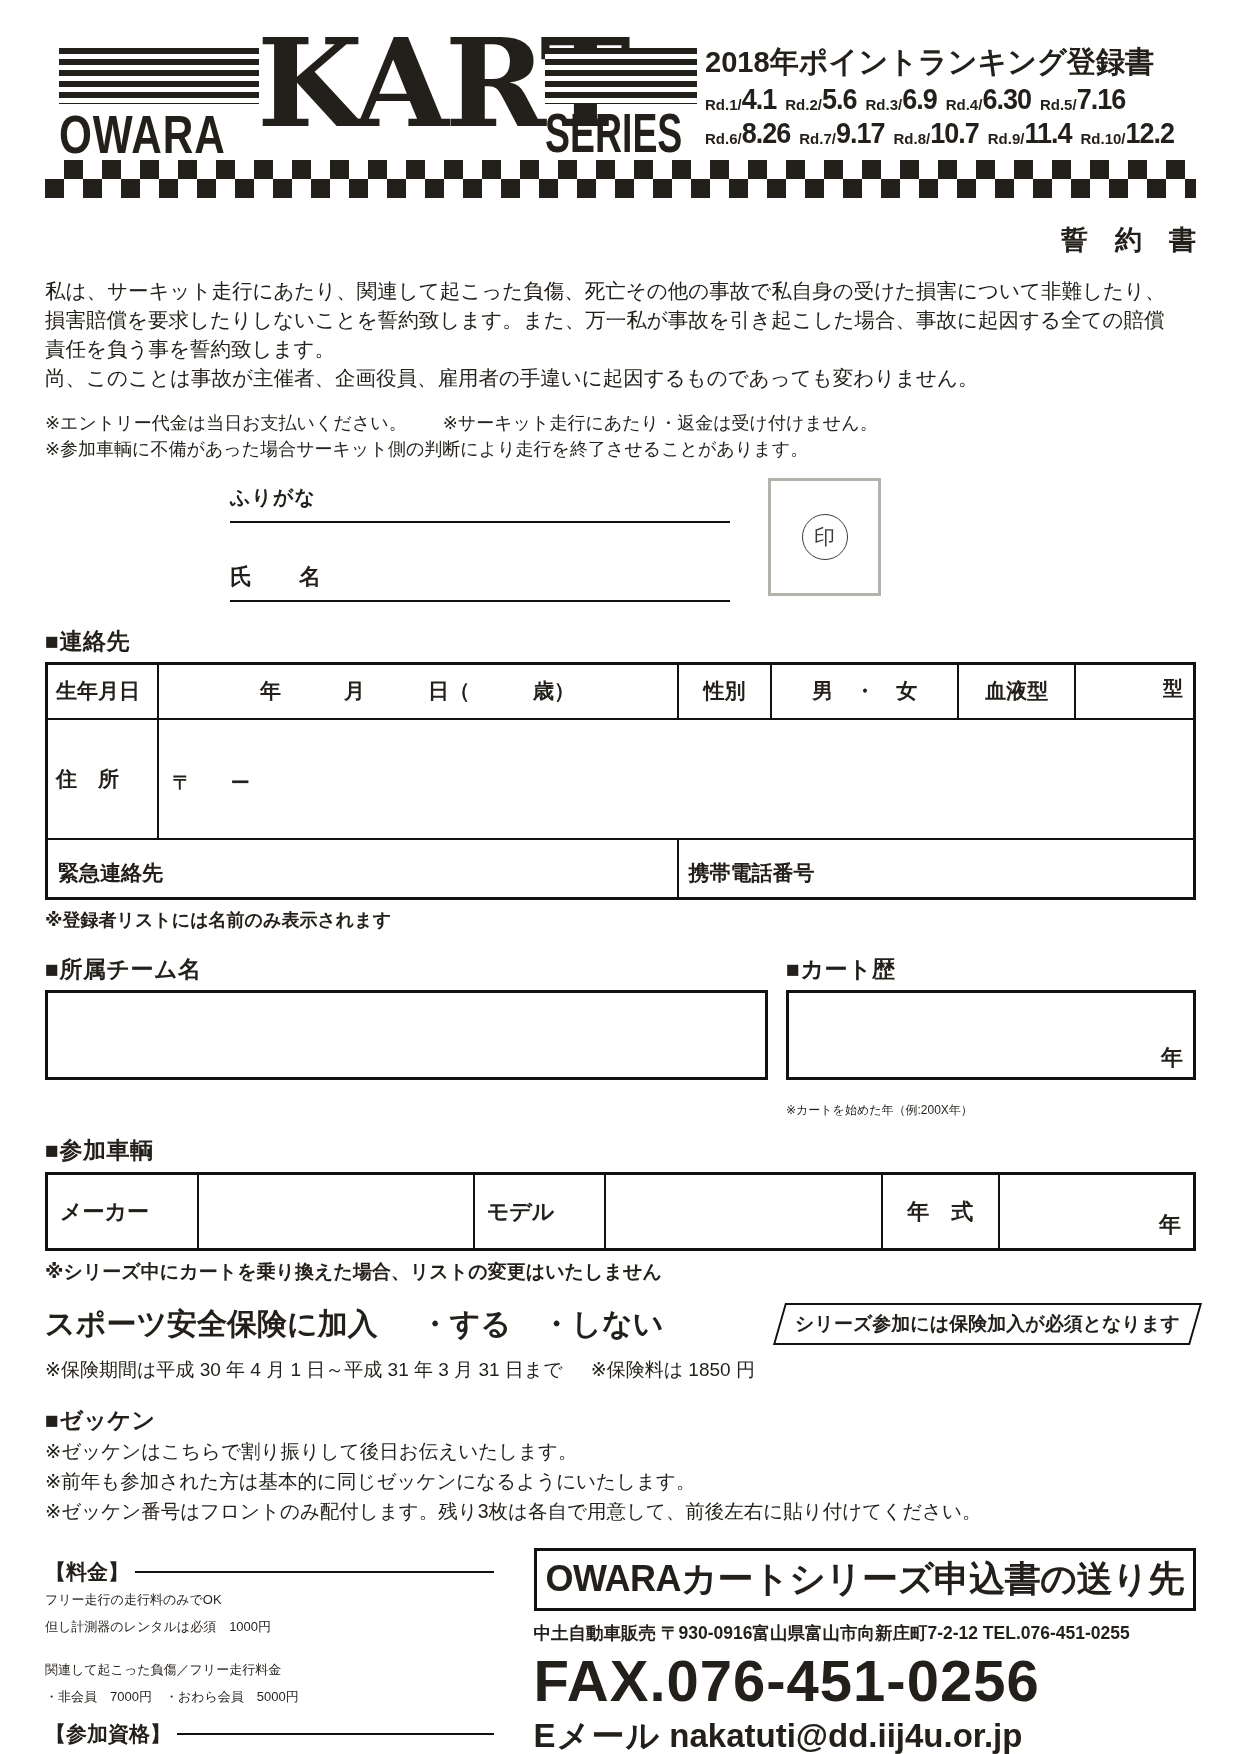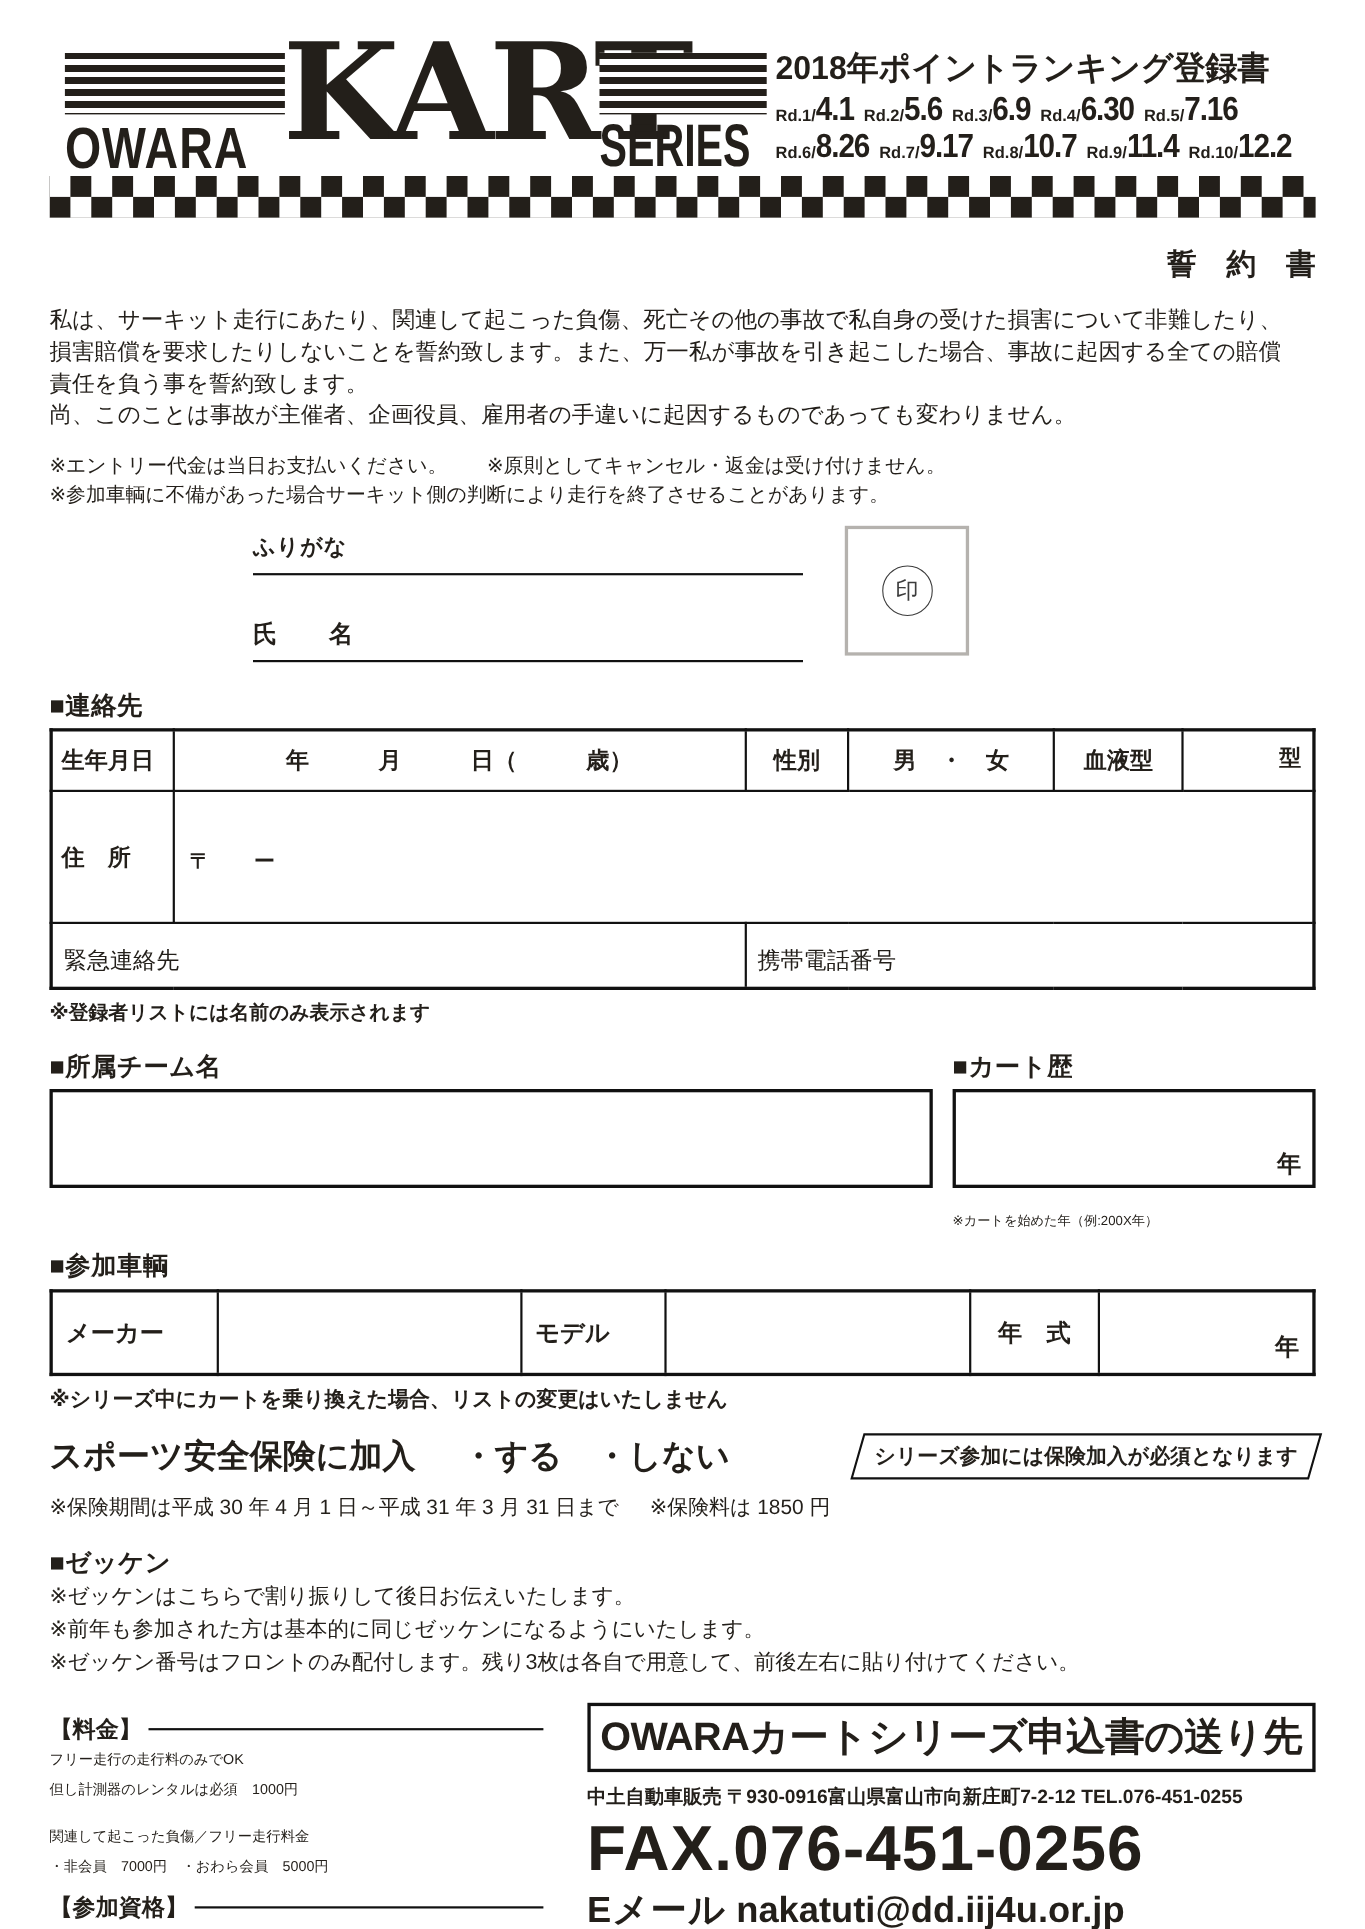--- a/index.html
+++ b/index.html
@@ -55,26 +55,26 @@
   .c-birth { width:110px; }
   .c-date { width:515px; text-align:center; font-size:21px; font-weight:bold;margin-left:28px; }
   .c-sex { width:93px; text-align:center; padding-left:0; }
   .c-mf { width:185px; text-align:center; font-size:21px; font-weight:bold; }
   .c-blood { width:116px; text-align:center; padding-left:0; }
   .c-type { width:118px; font-size:20px; font-weight:bold; text-align:right; vertical-align:bottom; padding:0 10px 6px 0; }
   .row-addr { height:120px; }
   .addr-cell { vertical-align:top; padding:8px 0 0 14px; font-size:19px; font-weight:bold; }
   .addr-cell .dash { margin-left:34px; }
   .row-em { height:60px; }
-  .em-cell { font-size:21px; font-weight:normal; vertical-align:top; padding:10px 0 0 10px; }
+  .em-cell { font-size:21px; font-weight:bold; vertical-align:top; padding:10px 0 0 10px; }
   .reg-note { font-size:18px; font-weight:bold; margin-top:8px; }
 
   
   .team-row { display:flex; margin-top:22px; gap:18px; }
-  .team-col { width:803px; }
+  .team-col { width:723px; }
   .kart-col { flex:1; }
   .blank-box { border:3.5px solid #111; height:90px; margin-top:5px; background:#fff; }
   .kart-box { position:relative; }
   .kart-box .unit { position:absolute; right:10px; bottom:4px; font-size:22px; font-weight:bold; }
   .kart-note { font-size:12px; font-weight:normal; margin-top:22px; text-align:left; }
 
   
   .vehicle-heading { margin-top:16px; }
   .vehicle-table { width:1151px; margin-top:6px; border:3.5px solid #111; }
   .vehicle-table td { border:2px solid #111; }
@@ -185,21 +185,21 @@
   <div class="checker"></div>
 
   <h1 class="pledge-title">誓　約　書</h1>
   <div class="pledge-body">
     <div class="pledge-line">私は、サーキット走行にあたり、関連して起こった負傷、死亡その他の事故で私自身の受けた損害について非難したり、</div>
     <div class="pledge-line">損害賠償を要求したりしないことを誓約致します。また、万一私が事故を引き起こした場合、事故に起因する全ての賠償</div>
     <div class="pledge-line">責任を負う事を誓約致します。</div>
     <div class="pledge-line">尚、このことは事故が主催者、企画役員、雇用者の手違いに起因するものであっても変わりません。</div>
   </div>
   <div class="entry-notes">
-    <div class="entry-note">※エントリー代金は当日お支払いください。　　※原則としてキャンセル・返金は受け付けません。</div>
+    <div class="entry-note">※エントリー代金は当日お支払いください。　　※サーキット走行にあたり・返金は受け付けません。</div>
     <div class="entry-note">※参加車輌に不備があった場合サーキット側の判断により走行を終了させることがあります。</div>
   </div>
 
   <div class="name-block">
     <div class="u-field furigana-field">
       <span class="f-label">ふりがな</span>
     </div>
     <div class="u-field name-field">
       <span class="f-label">氏　　名</span>
     </div>

